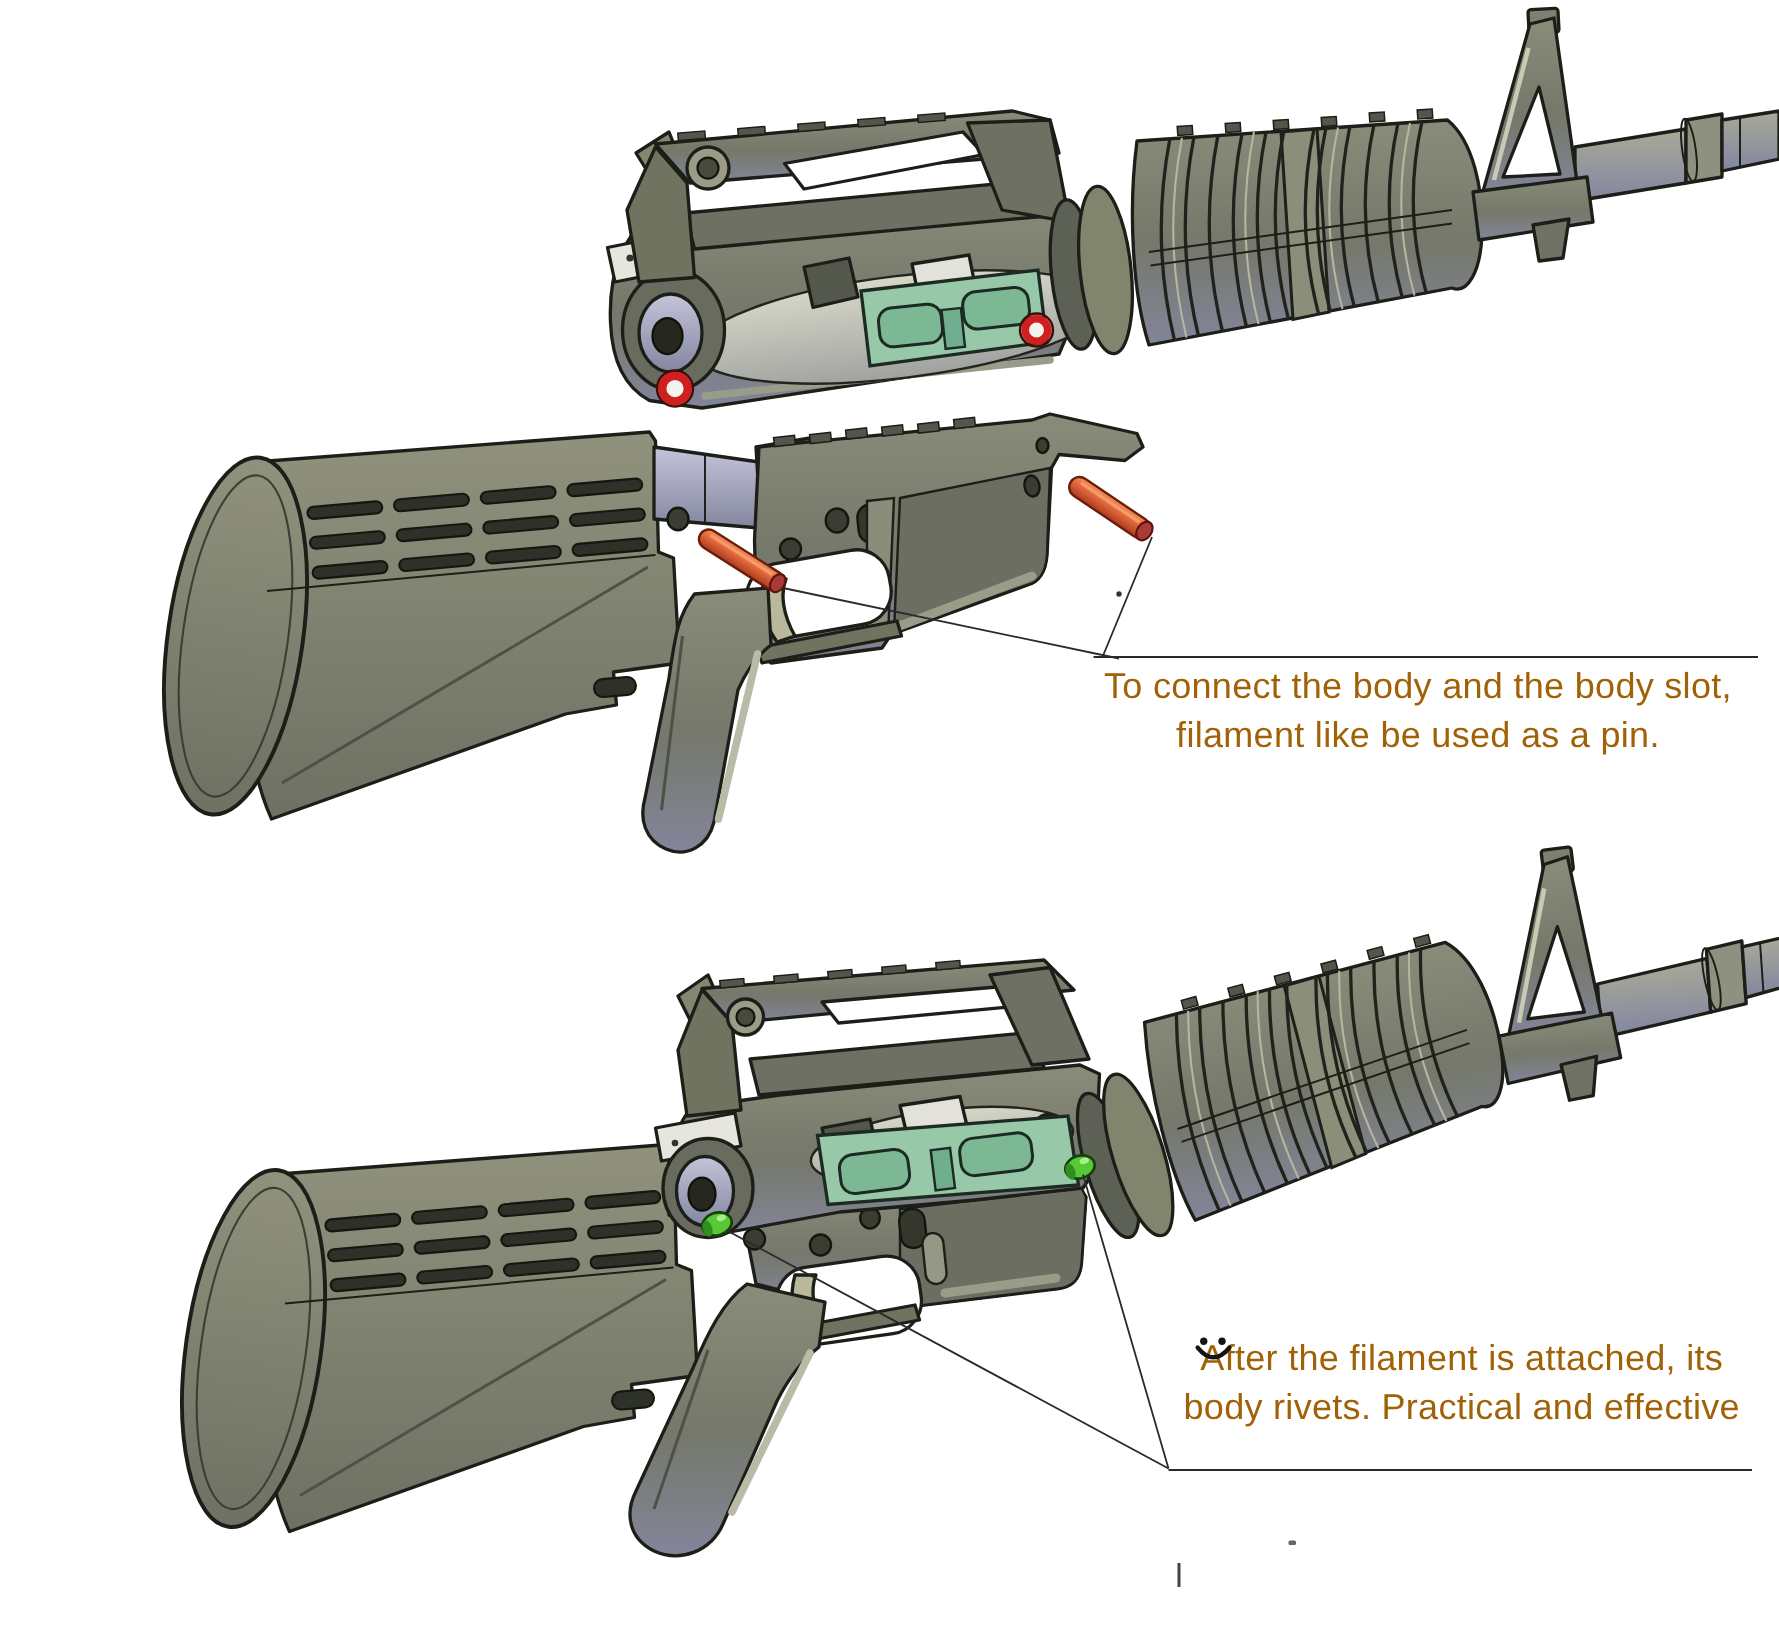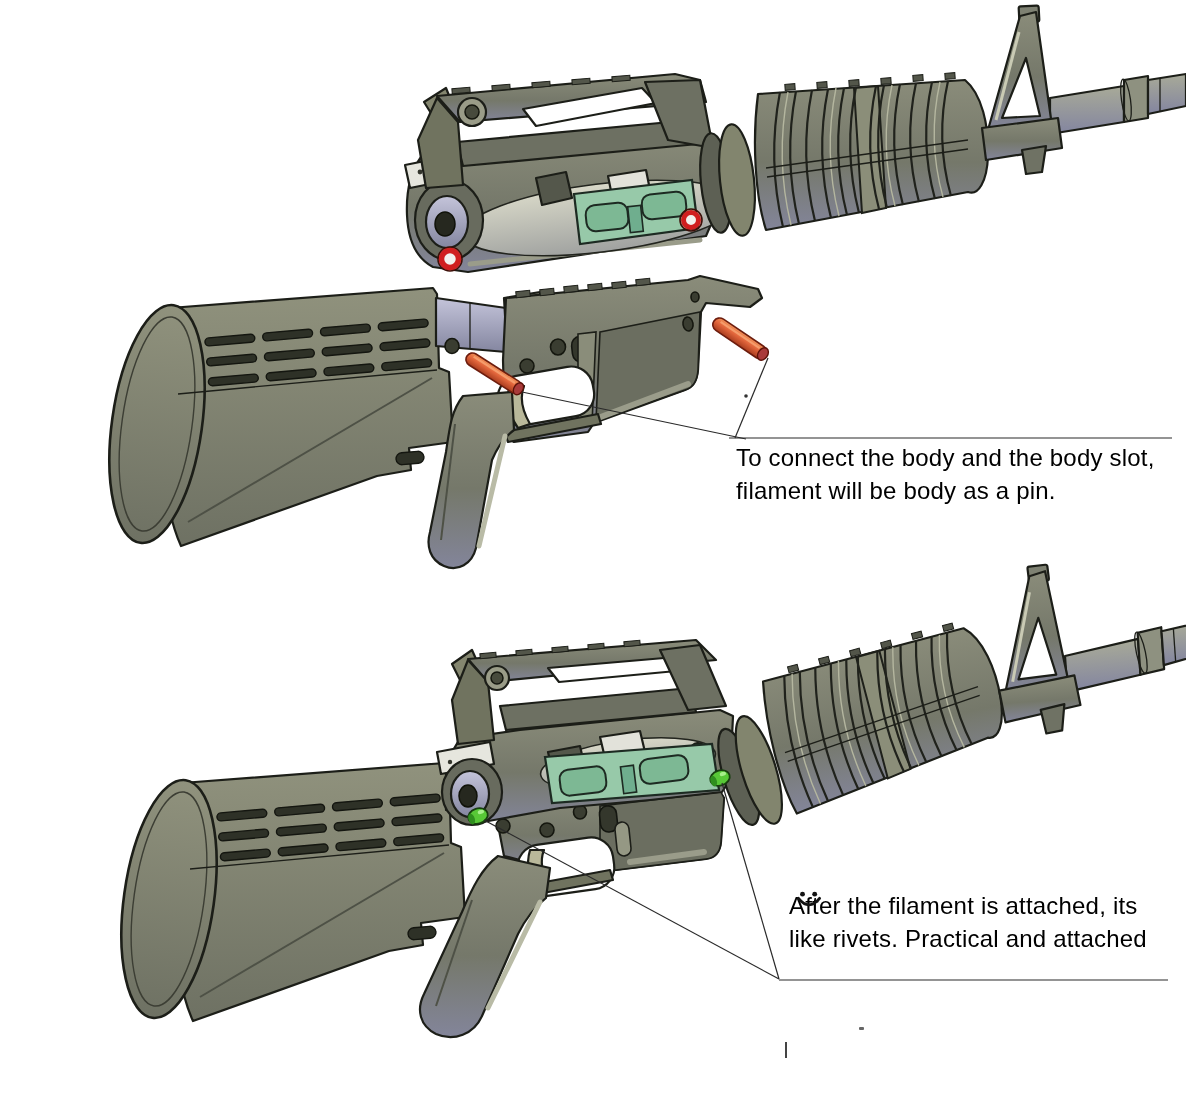--- a/index.html
+++ b/index.html
@@ -1,19 +1,19 @@
 <!DOCTYPE html>
 <html><head>
 <meta charset="utf-8">
 <style>
   html,body{margin:0;padding:0;background:#ffffff;}
   .stage{position:relative;width:1186px;height:1100px;background:#ffffff;overflow:hidden;
          font-family:"Liberation Sans",sans-serif;}
   .stage svg{position:absolute;left:0;top:0;}
-  .note{position:absolute;color:#000000;font-size:24px;line-height:33px;letter-spacing:.2px;white-space:nowrap;}
+  .note{position:absolute;color:#a16207;font-size:24px;line-height:33px;letter-spacing:.2px;white-space:nowrap;text-align:center;}
   .note .ln{display:block;}
   .smiley{display:inline-block;margin-left:7px;vertical-align:-1px;}
   
   .o{stroke:#1c1e18;stroke-width:2.2;stroke-linejoin:round;}
   .thin{stroke:#1c1e18;stroke-width:1.3;fill:none;}
   .rib{stroke:#20221c;stroke-width:2.2;fill:none;}
   .riblt{stroke:#b4b69f;stroke-width:1.4;fill:none;}
   .lead{stroke:#2a2a2a;stroke-width:1.2;fill:none;}
   .hole{fill:#3a3d31;stroke:#15170f;stroke-width:1.6;}
   .tick{fill:#53564a;stroke:#1c1e18;stroke-width:1;}
@@ -315,25 +315,25 @@
 
   <g>
     <line x1="786" y1="1042" x2="786" y2="1058" stroke="#444" stroke-width="2"></line>
     <rect x="859" y="1027" width="5" height="3" rx="1" fill="#666"></rect>
   </g>
 </g>
 </svg>
 
 <div class="note" style="left:736px;top:441px;">
   <span class="ln">To connect the body and the body slot,</span>
-  <span class="ln">filament will be body as a pin.</span>
+  <span class="ln">filament like be used as a pin.</span>
 </div>
 
 <div class="note" style="left:789px;top:889px;">
   <span class="ln">After the filament is attached, its</span>
-  <span class="ln"><span>like rivets. Practical and attached</span><svg class="smiley" width="26" height="22" viewBox="0 0 16 12">
+  <span class="ln"><span>body rivets. Practical and effective</span><svg class="smiley" width="26" height="22" viewBox="0 0 16 12">
           <circle cx="4" cy="2.4" r="1.5" fill="#141414"></circle>
           <circle cx="11.5" cy="2.4" r="1.5" fill="#141414"></circle>
           <path d="M1.5,5 Q8,13 14.5,5" stroke="#141414" stroke-width="1.8" fill="none" stroke-linecap="round"></path>
         </svg></span>
 </div>
 
 </div>
 
 </body></html>

